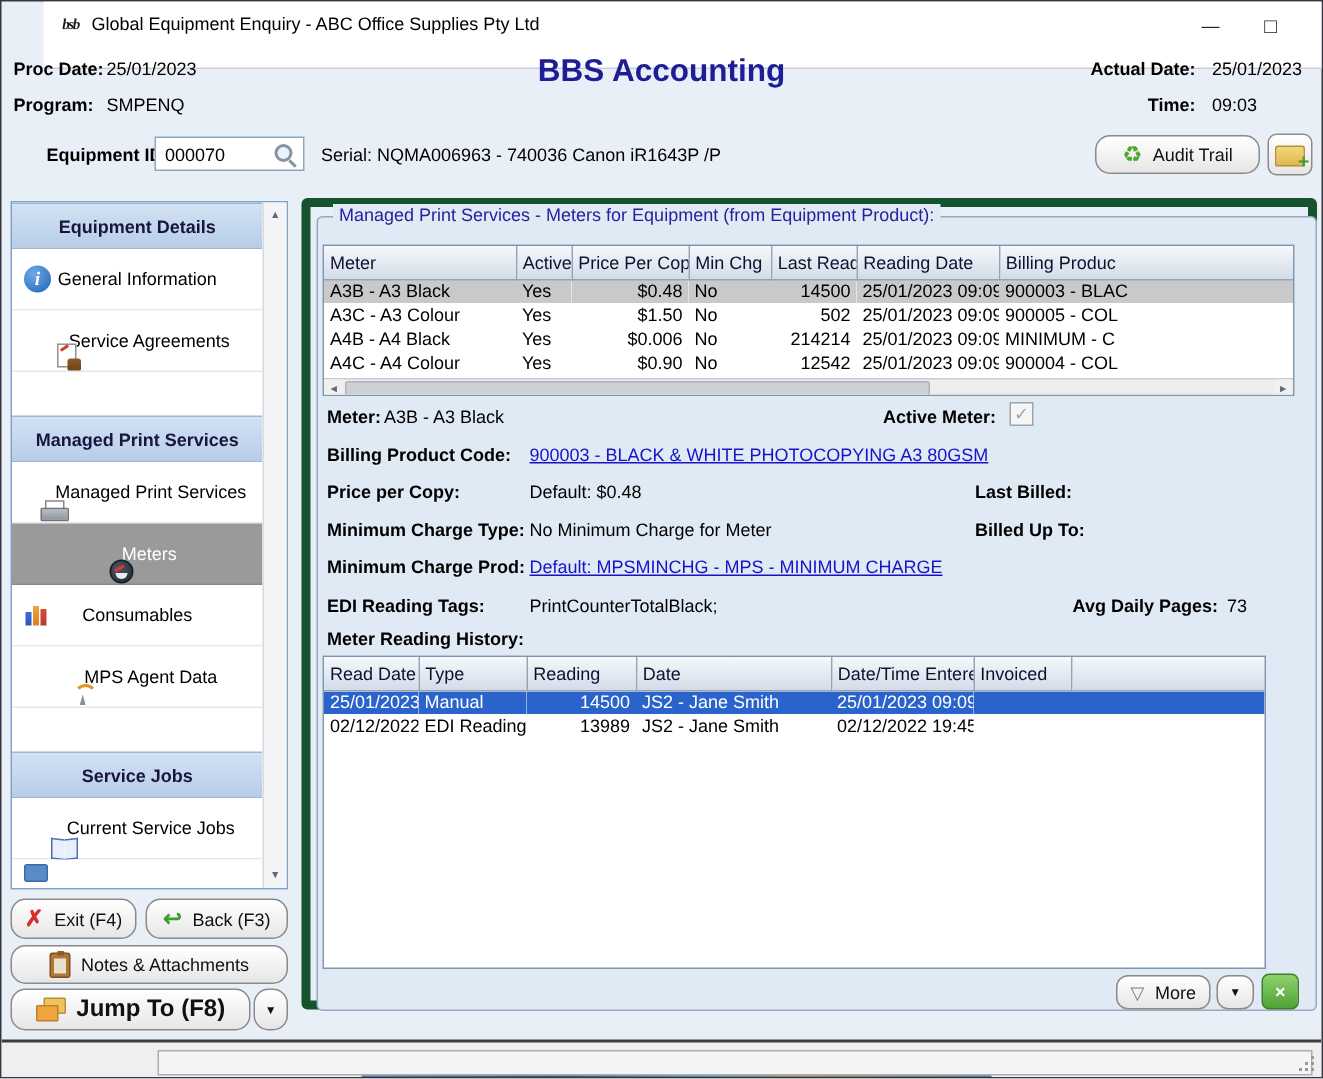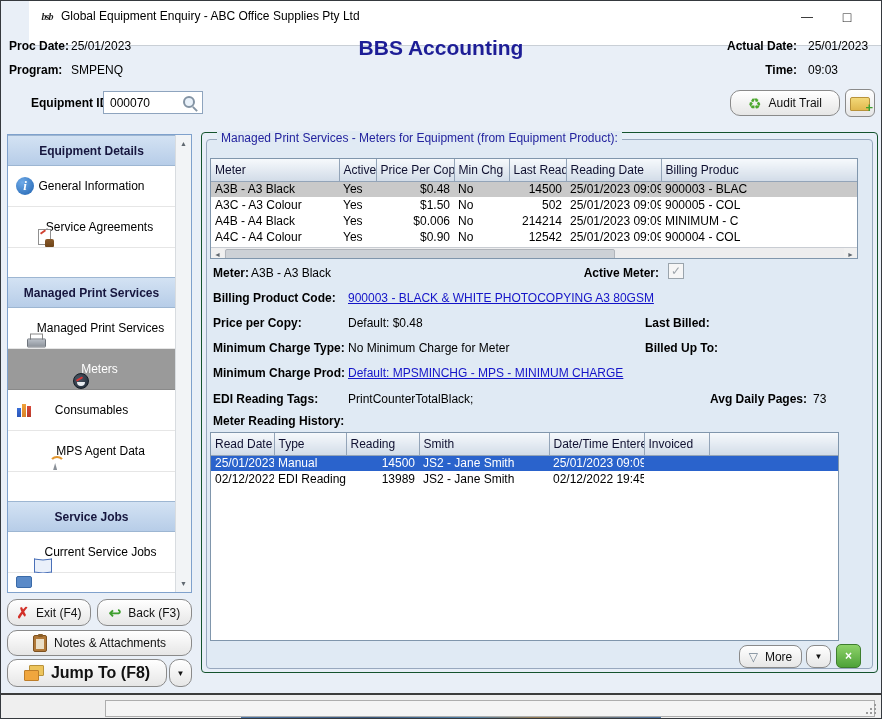--- a/index.html
+++ b/index.html
@@ -111,21 +111,21 @@
   .ic-book { position:relative; width:18px; height:14px; }
   .ic-book::before, .ic-book::after { content:""; position:absolute; top:1px; width:8px; height:12px;
       background:#EAF0FA; border:1px solid #4A70B8; }
   .ic-book::before { left:0; transform:skewY(7deg); border-right:none; }
   .ic-book::after { right:0; transform:skewY(-7deg); border-left:none; }
   .ic-mini { position:absolute; left:8px; top:3px; width:16px; height:12px; background:#5A8AC8;
              border:1px solid #3A6AA8; border-radius:2px; }
 
   
   .mainpanel { position:absolute; left:200px; top:131px; width:677px; height:541px;
-               background:#E7EEF7; border:1px solid #14532d; border-radius:4px; }
+               background:#E7EEF7; border:6px solid #14532d; border-radius:4px; }
   .fieldset { position:absolute; left:4px; top:6px; width:667px; height:530px;
               border:1px solid #98A8BE; border-radius:4px; background:#E0EAF4; }
   .legend { position:absolute; left:10px; top:-9px; background:#E0EAF4; padding:0 4px;
             color:#23239E; font-size:12px; }
 
   
   .tbl-wrap { position:absolute; background:#fff; border:1px solid #8096AC; overflow:hidden; }
   .met-wrap { left:3px; top:18px; width:648px; height:101px; }
   .hist-wrap { left:3px; top:292px; width:629px; height:209px; }
   table.grid { border-collapse:collapse; table-layout:fixed; width:100%; }
@@ -223,20 +223,21 @@
   <span class="hdr-value" style="left:70px;top:62px;">SMPENQ</span>
   <div class="title1">BBS Accounting</div>
   <span class="hdr-label r-label" style="left:680px;top:38px;width:116px;">Actual Date:</span>
   <span class="hdr-value" style="left:807px;top:38px;">25/01/2023</span>
   <span class="hdr-label r-label" style="left:680px;top:62px;width:116px;">Time:</span>
   <span class="hdr-value" style="left:807px;top:62px;">09:03</span>
 
   <span class="hdr-label" style="left:30px;top:95px;">Equipment ID:</span>
   <input class="eq-input" value="000070" style="">
   <span class="ic-search"></span>
+  <span class="hdr-value" style="left:213px;top:95px;">Serial: NQMA006963 - 740036 Canon iR1643P /P</span>
   <div class="btn audit-btn">
     <span class="ic-recycle">♻</span>
     <span>Audit Trail</span>
   </div>
   <div class="btn folder-btn">
     <span class="ic-folderadd"></span>
   </div>
 
   <div class="sidebar">
     <div class="side-list">
@@ -394,21 +395,21 @@
             <col style="width:130px">
               <col style="width:95px">
               <col style="width:65px">
               <col style="width:129px">
           </colgroup>
           <thead>
             <tr>
               <th>Read Date</th>
               <th>Type</th>
               <th class="num">Reading</th>
-              <th>Smith</th>
+              <th>Date</th>
               <th>Date/Time Entered</th>
               <th>Invoiced</th>
               <th></th>
             </tr>
           </thead>
           <tbody>
             <tr class="selblue">
               <td>25/01/2023</td>
               <td>Manual</td>
               <td class="num">14500</td>

